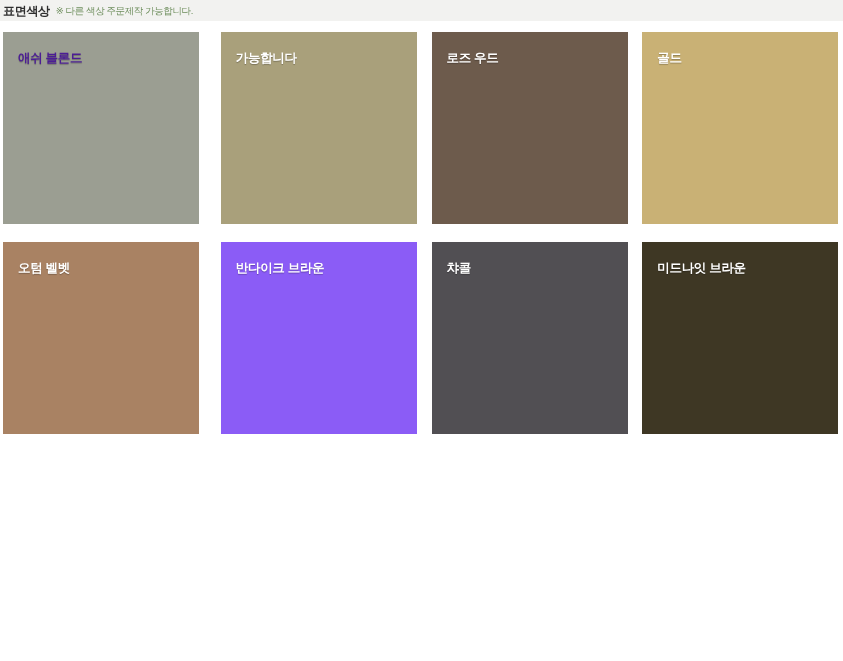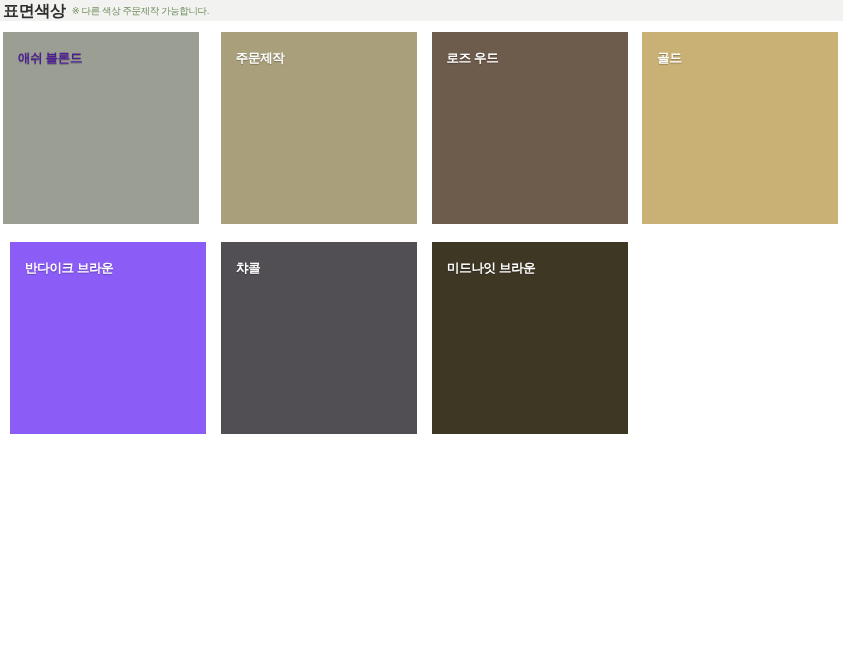--- a/index.html
+++ b/index.html
@@ -22,21 +22,21 @@
     top: 0;
     width: 843px;
     height: 21px;
     background: #f2f2f0;
     display: flex;
     align-items: center;
     padding-left: 3px;
     box-sizing: border-box;
   }
   .header-title {
-    font-size: 16px;
+    font-size: 12px;
     font-weight: bold;
     color: #2e2e2e;
     letter-spacing: -0.3px;
     line-height: 12px;
   }
   .header-note {
     font-size: 9.5px;
     color: #6f8f5e;
     letter-spacing: -0.4px;
     margin-left: 6px;
@@ -104,36 +104,41 @@
 <div class="swatch-grid">
 
   <div class="swatch-row">
     <div class="swatch-cell flush">
       <div class="swatch" style="background: rgb(155, 158, 146);">
         <span class="swatch-label" style="color: #4c1d95;">애쉬 블론드</span>
       </div>
     </div>
     <div class="swatch-cell indent">
       <div class="swatch" style="background: rgb(169, 160, 123);">
-        <span class="swatch-label" style="color: rgb(255, 255, 255);">주문제작</span>
+        <span class="swatch-label" style="color: rgb(255, 255, 255);">가능합니다</span>
       </div>
     </div>
     <div class="swatch-cell indent">
       <div class="swatch" style="background: rgb(109, 91, 76);">
         <span class="swatch-label" style="color: rgb(255, 255, 255);">로즈 우드</span>
       </div>
     </div>
     <div class="swatch-cell indent">
       <div class="swatch" style="background: rgb(201, 177, 117);">
         <span class="swatch-label" style="color: rgb(255, 255, 255);">골드</span>
       </div>
     </div>
   </div>
 
   <div class="swatch-row">
+    <div class="swatch-cell flush">
+      <div class="swatch" style="background: rgb(169, 130, 99);">
+        <span class="swatch-label" style="color: rgb(255, 255, 255);">오텀 벨벳</span>
+      </div>
+    </div>
     <div class="swatch-cell indent">
       <div class="swatch" style="background: #8b5cf6;">
         <span class="swatch-label" style="color: rgb(255, 255, 255);">반다이크 브라운</span>
       </div>
     </div>
     <div class="swatch-cell indent">
       <div class="swatch" style="background: rgb(81, 79, 83);">
         <span class="swatch-label" style="color: rgb(255, 255, 255);">챠콜</span>
       </div>
     </div>

